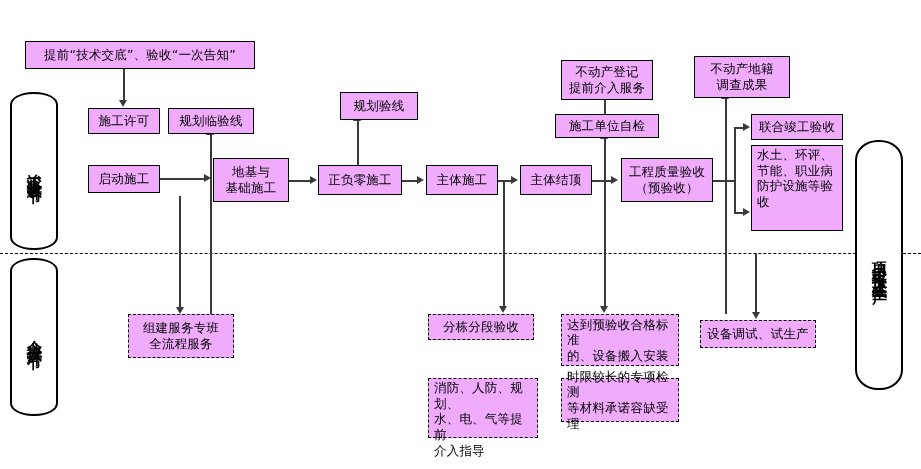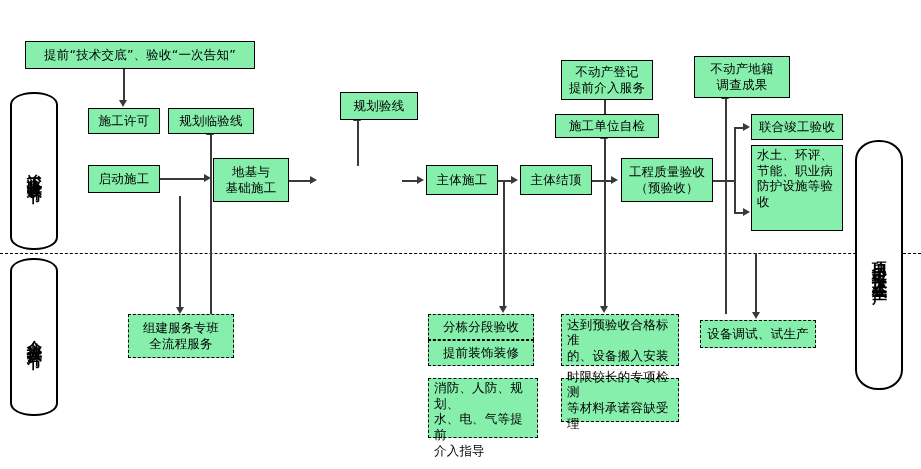--- a/index.html
+++ b/index.html
@@ -2,21 +2,21 @@
 <html><head>
 <meta charset="utf-8">
 <style>
   html,body{margin:0;padding:0;background:#ffffff;}
   body{font-family:"DejaVu Sans","Liberation Sans",sans-serif;}
   #canvas{position:relative;width:921px;height:469px;background:#fff;overflow:hidden;}
 
   .box{
     position:absolute;
     border:1px solid #000;
-    background:#86efac;
+    background:#f0abfc;
     display:flex;
     align-items:center;
     justify-content:center;
     text-align:center;
     font-size:12.5px;
     line-height:1.25;
     color:#000;
     box-sizing:border-box;
     letter-spacing:0.2px;
     white-space:pre-line;
@@ -117,20 +117,23 @@
 
   <div class="box" style="left:88px;top:165px;width:72px;height:28px;">
     <span>启动施工</span>
   </div>
 
   <div class="box" style="left:213px;top:158px;width:76px;height:44px;text-align:center;">
     <span>地基与
 基础施工</span>
   </div>
 
+  <div class="box" style="left:318px;top:165px;width:84px;height:30px;">
+    <span>正负零施工</span>
+  </div>
 
   <div class="box" style="left:426px;top:165px;width:72px;height:30px;">
     <span>主体施工</span>
   </div>
 
   <div class="box" style="left:520px;top:165px;width:72px;height:30px;">
     <span>主体结顶</span>
   </div>
 
   <div class="box" style="left:621px;top:158px;width:92px;height:44px;">
@@ -151,23 +154,20 @@
 
   <div class="box dashed" style="left:128px;top:314px;width:106px;height:44px;">
     <span>组建服务专班
 全流程服务</span>
   </div>
 
   <div class="box dashed" style="left:428px;top:314px;width:106px;height:26px;">
     <span>分栋分段验收</span>
   </div>
 
-  <div class="box dashed" style="left:428px;top:340px;width:106px;height:26px;">
-    <span>提前装饰装修</span>
-  </div>
 
   <div class="box dashed leftalign tall" style="left:428px;top:378px;width:110px;height:60px;">
     <span>消防、人防、规划、
 水、电、气等提前
 介入指导</span>
   </div>
 
   <div class="box dashed leftalign" style="left:561px;top:314px;width:118px;height:52px;">
     <span>达到预验收合格标准
 的、设备搬入安装</span>

